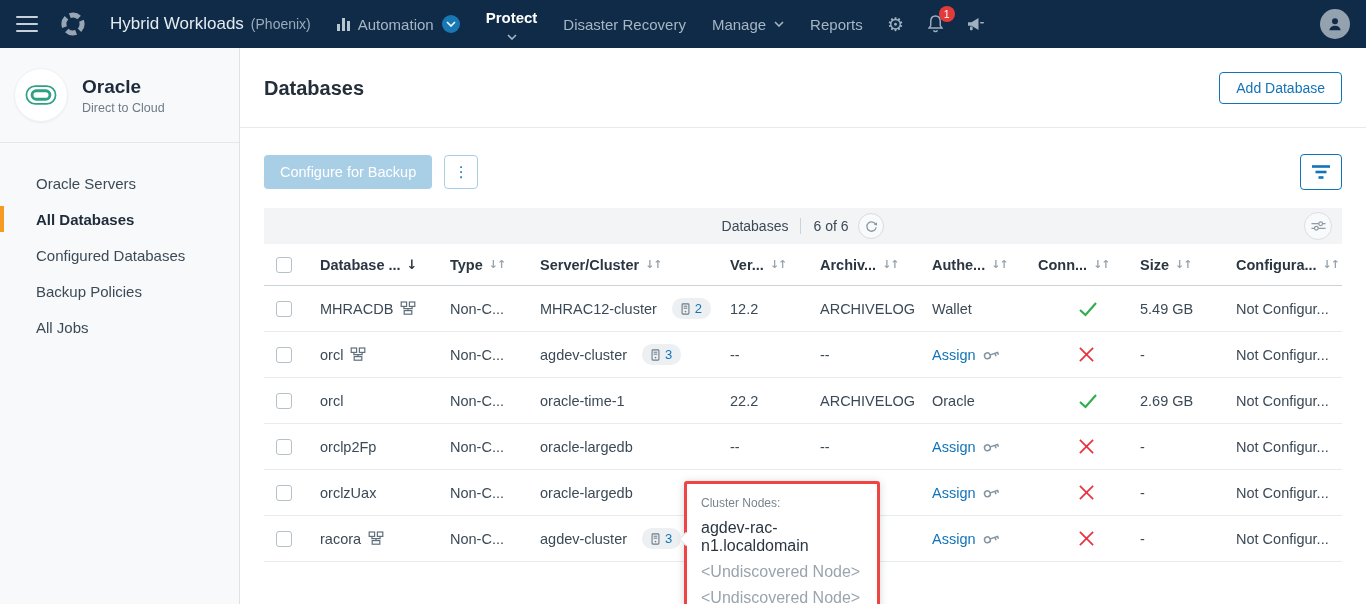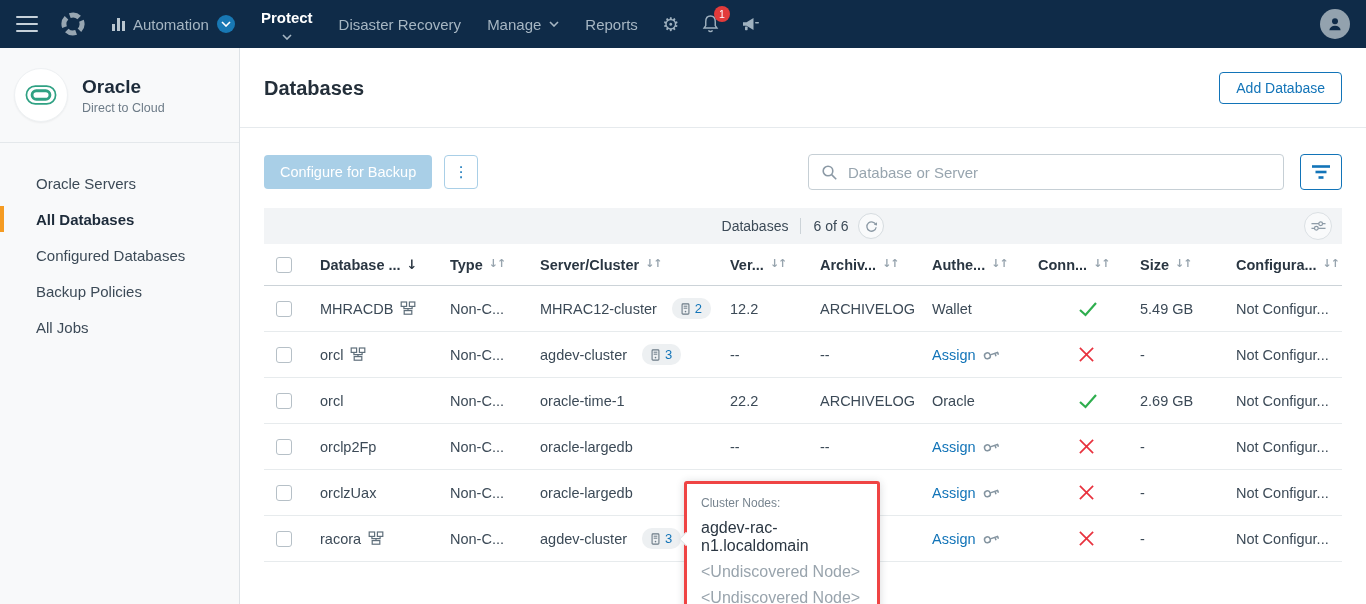--- a/index.html
+++ b/index.html
@@ -57,21 +57,21 @@
 
   .table-bar { margin:18px 24px 0 24px; height:36px; background:#f2f4f6; display:flex; align-items:center; justify-content:center; position:relative; font-size:14px; color:#3c4a57; }
   .tbar-sep { width:1px; height:16px; background:#ccd3d8; margin:0 12px; }
   .tbar-refresh { width:26px; height:26px; margin-left:10px; border:1px solid #d6dce0; border-radius:50%; background:#f9fafb; display:flex; align-items:center; justify-content:center; cursor:pointer; }
   .tbar-settings { position:absolute; right:10px; width:28px; height:28px; border:1px solid #dbe0e4; border-radius:50%; background:#f9fafb; display:flex; align-items:center; justify-content:center; cursor:pointer; }
 
   .grid-table { margin:0 24px; }
   .thead, .trow { display:grid; grid-template-columns:40px 130px 90px 190px 90px 112px 106px 102px 96px 1fr; align-items:center; }
   .thead { height:42px; border-bottom:1px solid #ccd3d8; }
   .trow { height:46px; border-bottom:1px solid #e7ebed; font-size:14.5px; color:#3c4a57; }
-  .th { display:flex; gap:6px; padding-left:16px; font-size:14.5px; font-weight:700; color:#2a3642; white-space:nowrap; overflow:hidden; }
+  .th { display:flex; align-items:center; gap:6px; padding-left:16px; font-size:14.5px; font-weight:700; color:#2a3642; white-space:nowrap; overflow:hidden; }
   .cell { display:flex; align-items:center; gap:7px; padding-left:16px; white-space:nowrap; overflow:hidden; }
   .cbx { width:16px; height:16px; margin-left:12px; border:1px solid #b6c0c7; border-radius:3px; background:#fff; cursor:pointer; flex-shrink:0; }
   .sort-pair { font-family:"DejaVu Sans",sans-serif; font-size:11px; color:#97a4ae; letter-spacing:-1px; }
   .sort-desc { font-family:"DejaVu Sans",sans-serif; font-size:13px; font-weight:700; color:#2a3642; }
   .db-pill { display:inline-flex; align-items:center; gap:5px; background:#edf0f2; border-radius:10px; padding:3px 9px; margin-left:8px; font-size:13px; color:#1274b8; }
   .link { color:#1274b8; cursor:pointer; text-decoration:none; }
   .conn-ico { margin-left:40px; display:flex; align-items:center; }
 
   
   .tooltip { position:absolute; left:684px; top:481px; width:196px; background:#fff; border:3px solid #ef4444; border-radius:3px; box-shadow:0 1px 8px rgba(31,45,58,.18); padding:12px 14px; z-index:50; }
@@ -87,20 +87,24 @@
 <header class="topbar">
   <div class="hamburger">
       <span></span>
       <span></span>
       <span></span>
     </div>
   <div class="logo">
     <svg width="26" height="26" viewBox="0 0 26 26">
         <circle cx="13" cy="13" r="9" fill="none" stroke="#97a6b2" stroke-width="5" stroke-dasharray="10 4" transform="rotate(-20 13 13)"></circle>
       </svg>
+  </div>
+  <div class="brand">
+    <span class="brand-title">Hybrid Workloads</span>
+    <span class="brand-org">(Phoenix)</span>
   </div>
   <nav class="topnav">
     <div class="nav-item">
       <span class="nav-ico">
           <i style="height:7px"></i>
           <i style="height:13px"></i>
           <i style="height:10px"></i>
         </span>
       <span>Automation</span>
       <span class="badge-chev">
@@ -196,27 +200,20 @@
       <button class="btn-outline">Add Database</button>
     </div>
     <div class="head-divider"></div>
 
     <div class="toolbar">
       <button class="btn-disabled">Configure for Backup</button>
       <button class="btn-more">
           <span>⋮</span>
         </button>
       <div class="toolbar-spacer"></div>
-      <div class="search-box">
-        <svg width="17" height="17" viewBox="0 0 17 17">
-            <circle cx="7" cy="7" r="4.8" fill="none" stroke="#8b99a5" stroke-width="1.6"></circle>
-            <line x1="10.6" y1="10.6" x2="15.2" y2="15.2" stroke="#8b99a5" stroke-width="1.6"></line>
-          </svg>
-        <input type="text" placeholder="Database or Server" style="">
-      </div>
       <button class="btn-filter">
         <svg width="20" height="16" viewBox="0 0 20 16">
             <line x1="1" y1="2.5" x2="19" y2="2.5" stroke="#1274b8" stroke-width="2.6"></line>
             <line x1="4.5" y1="8" x2="15.5" y2="8" stroke="#1274b8" stroke-width="2.6"></line>
             <line x1="7.5" y1="13.5" x2="12.5" y2="13.5" stroke="#1274b8" stroke-width="2.6"></line>
           </svg>
       </button>
     </div>
 
     <div class="table-bar">

